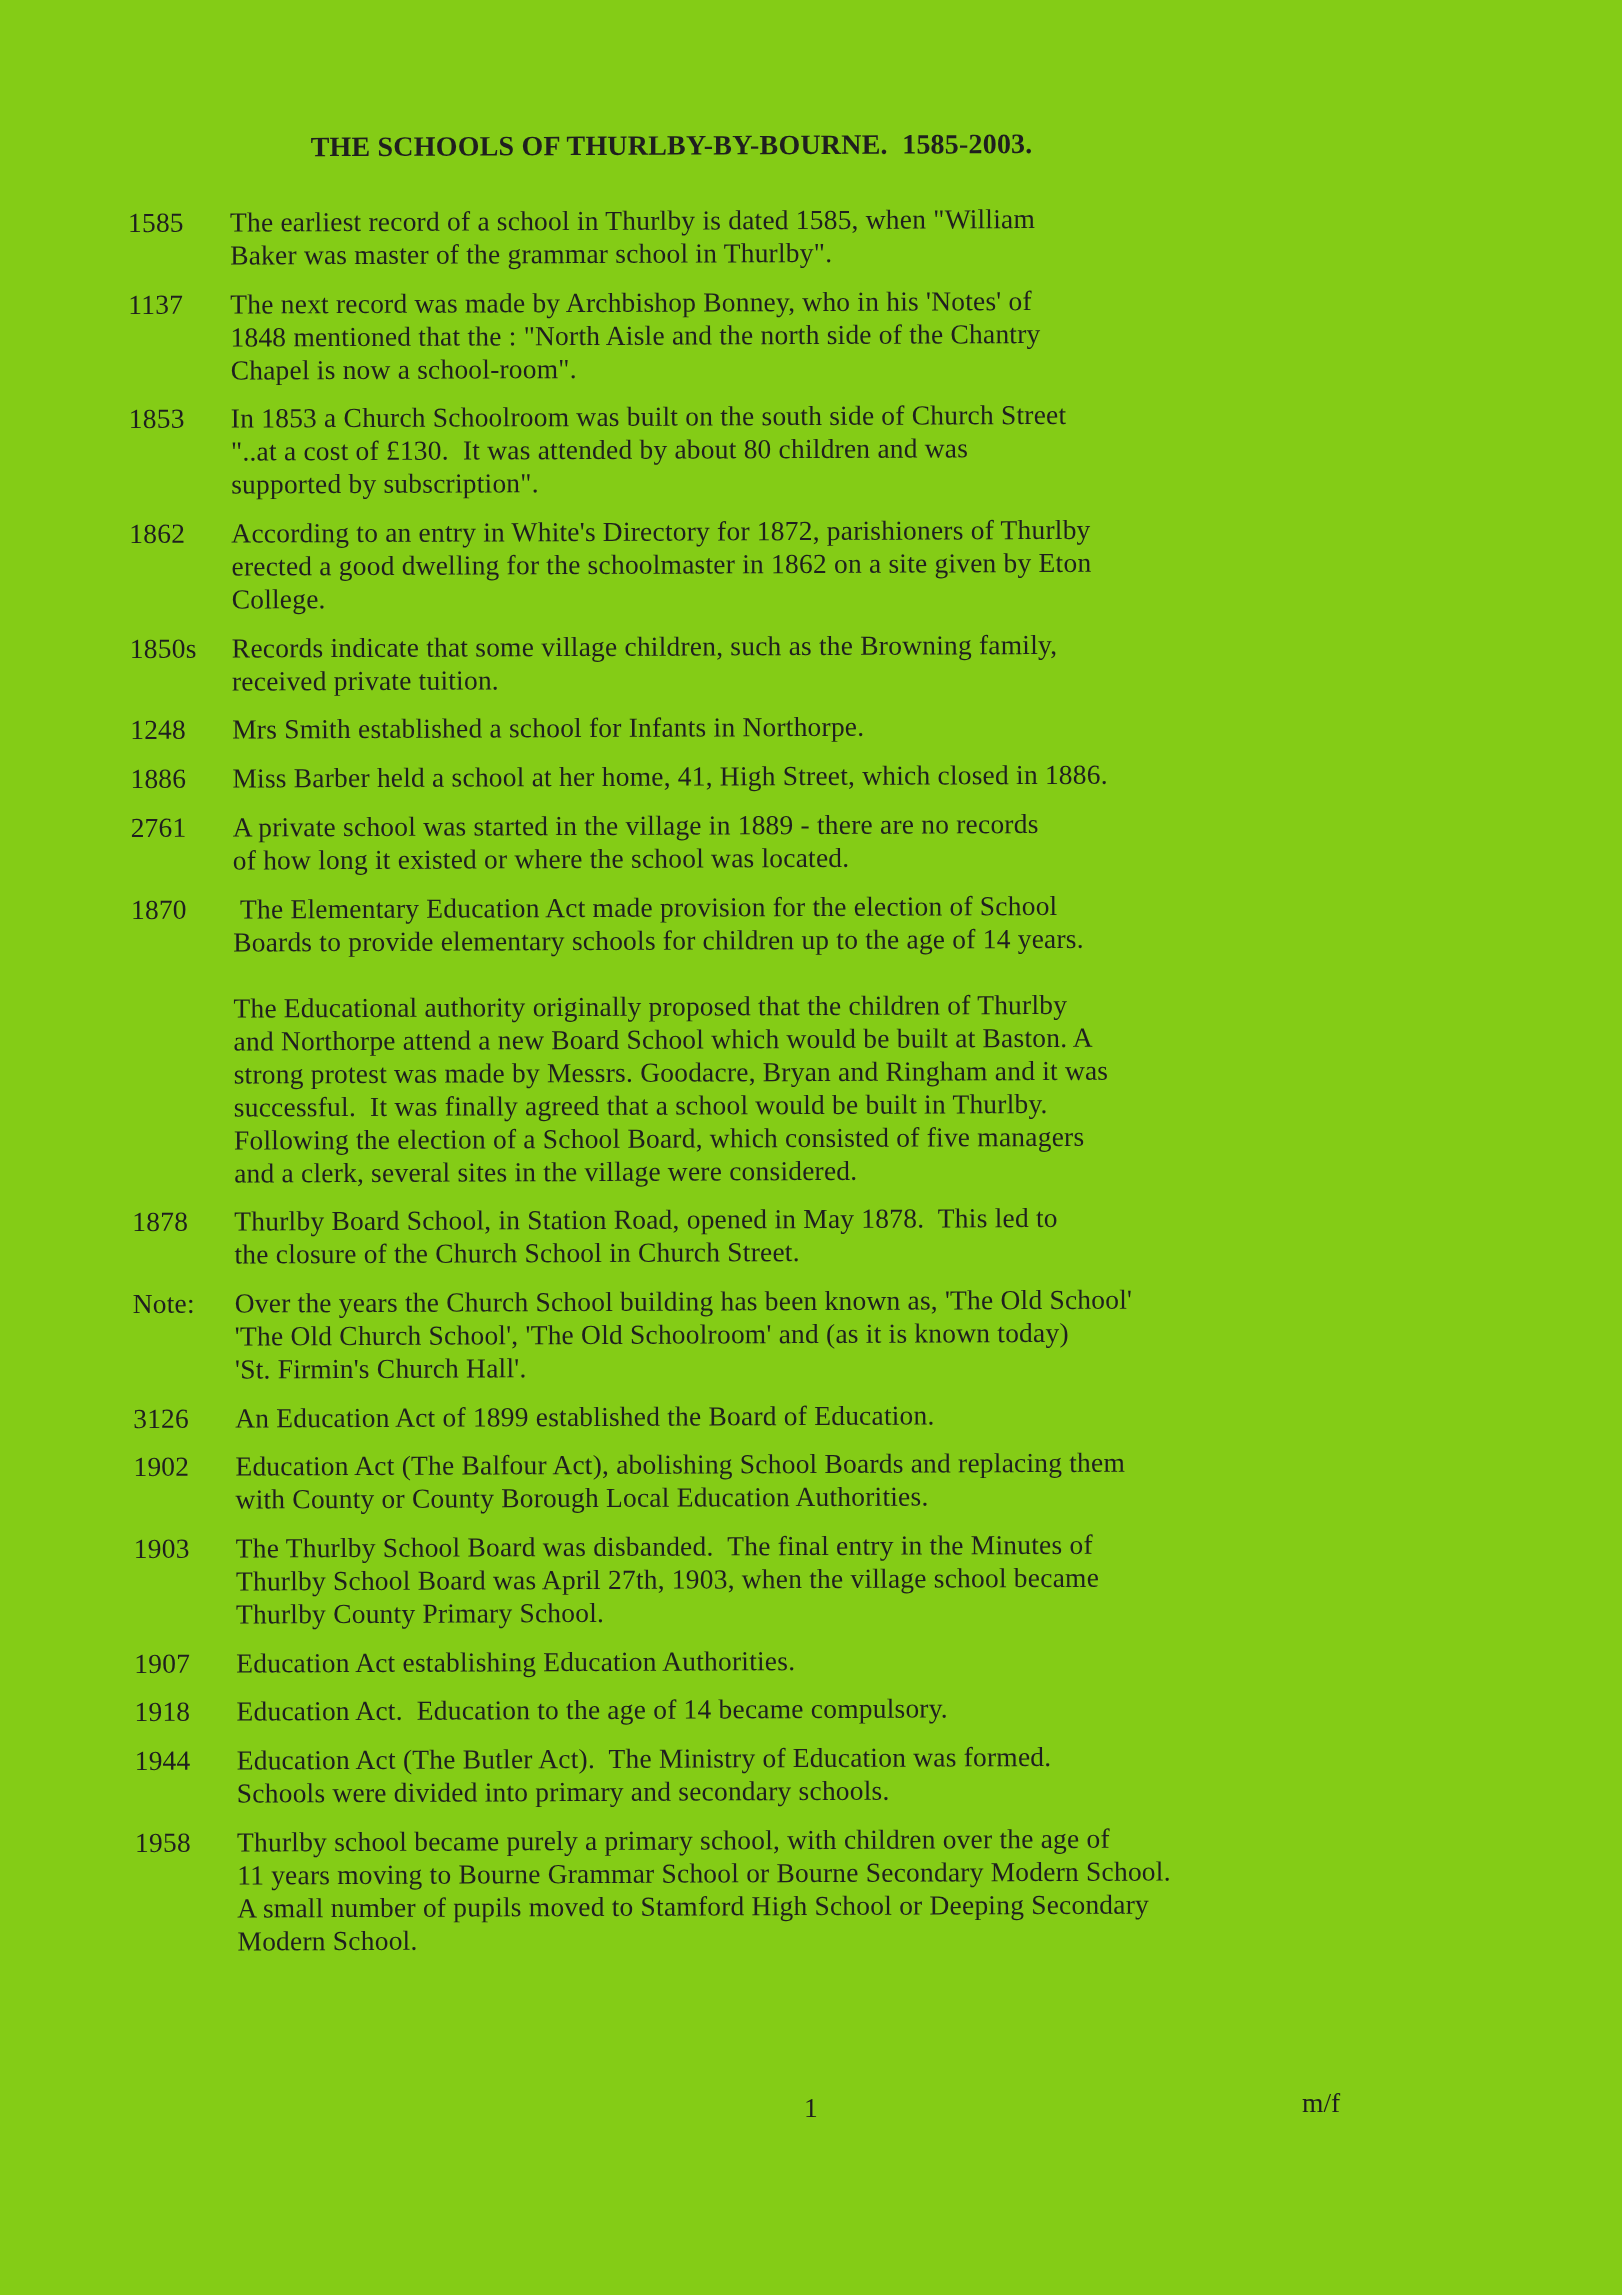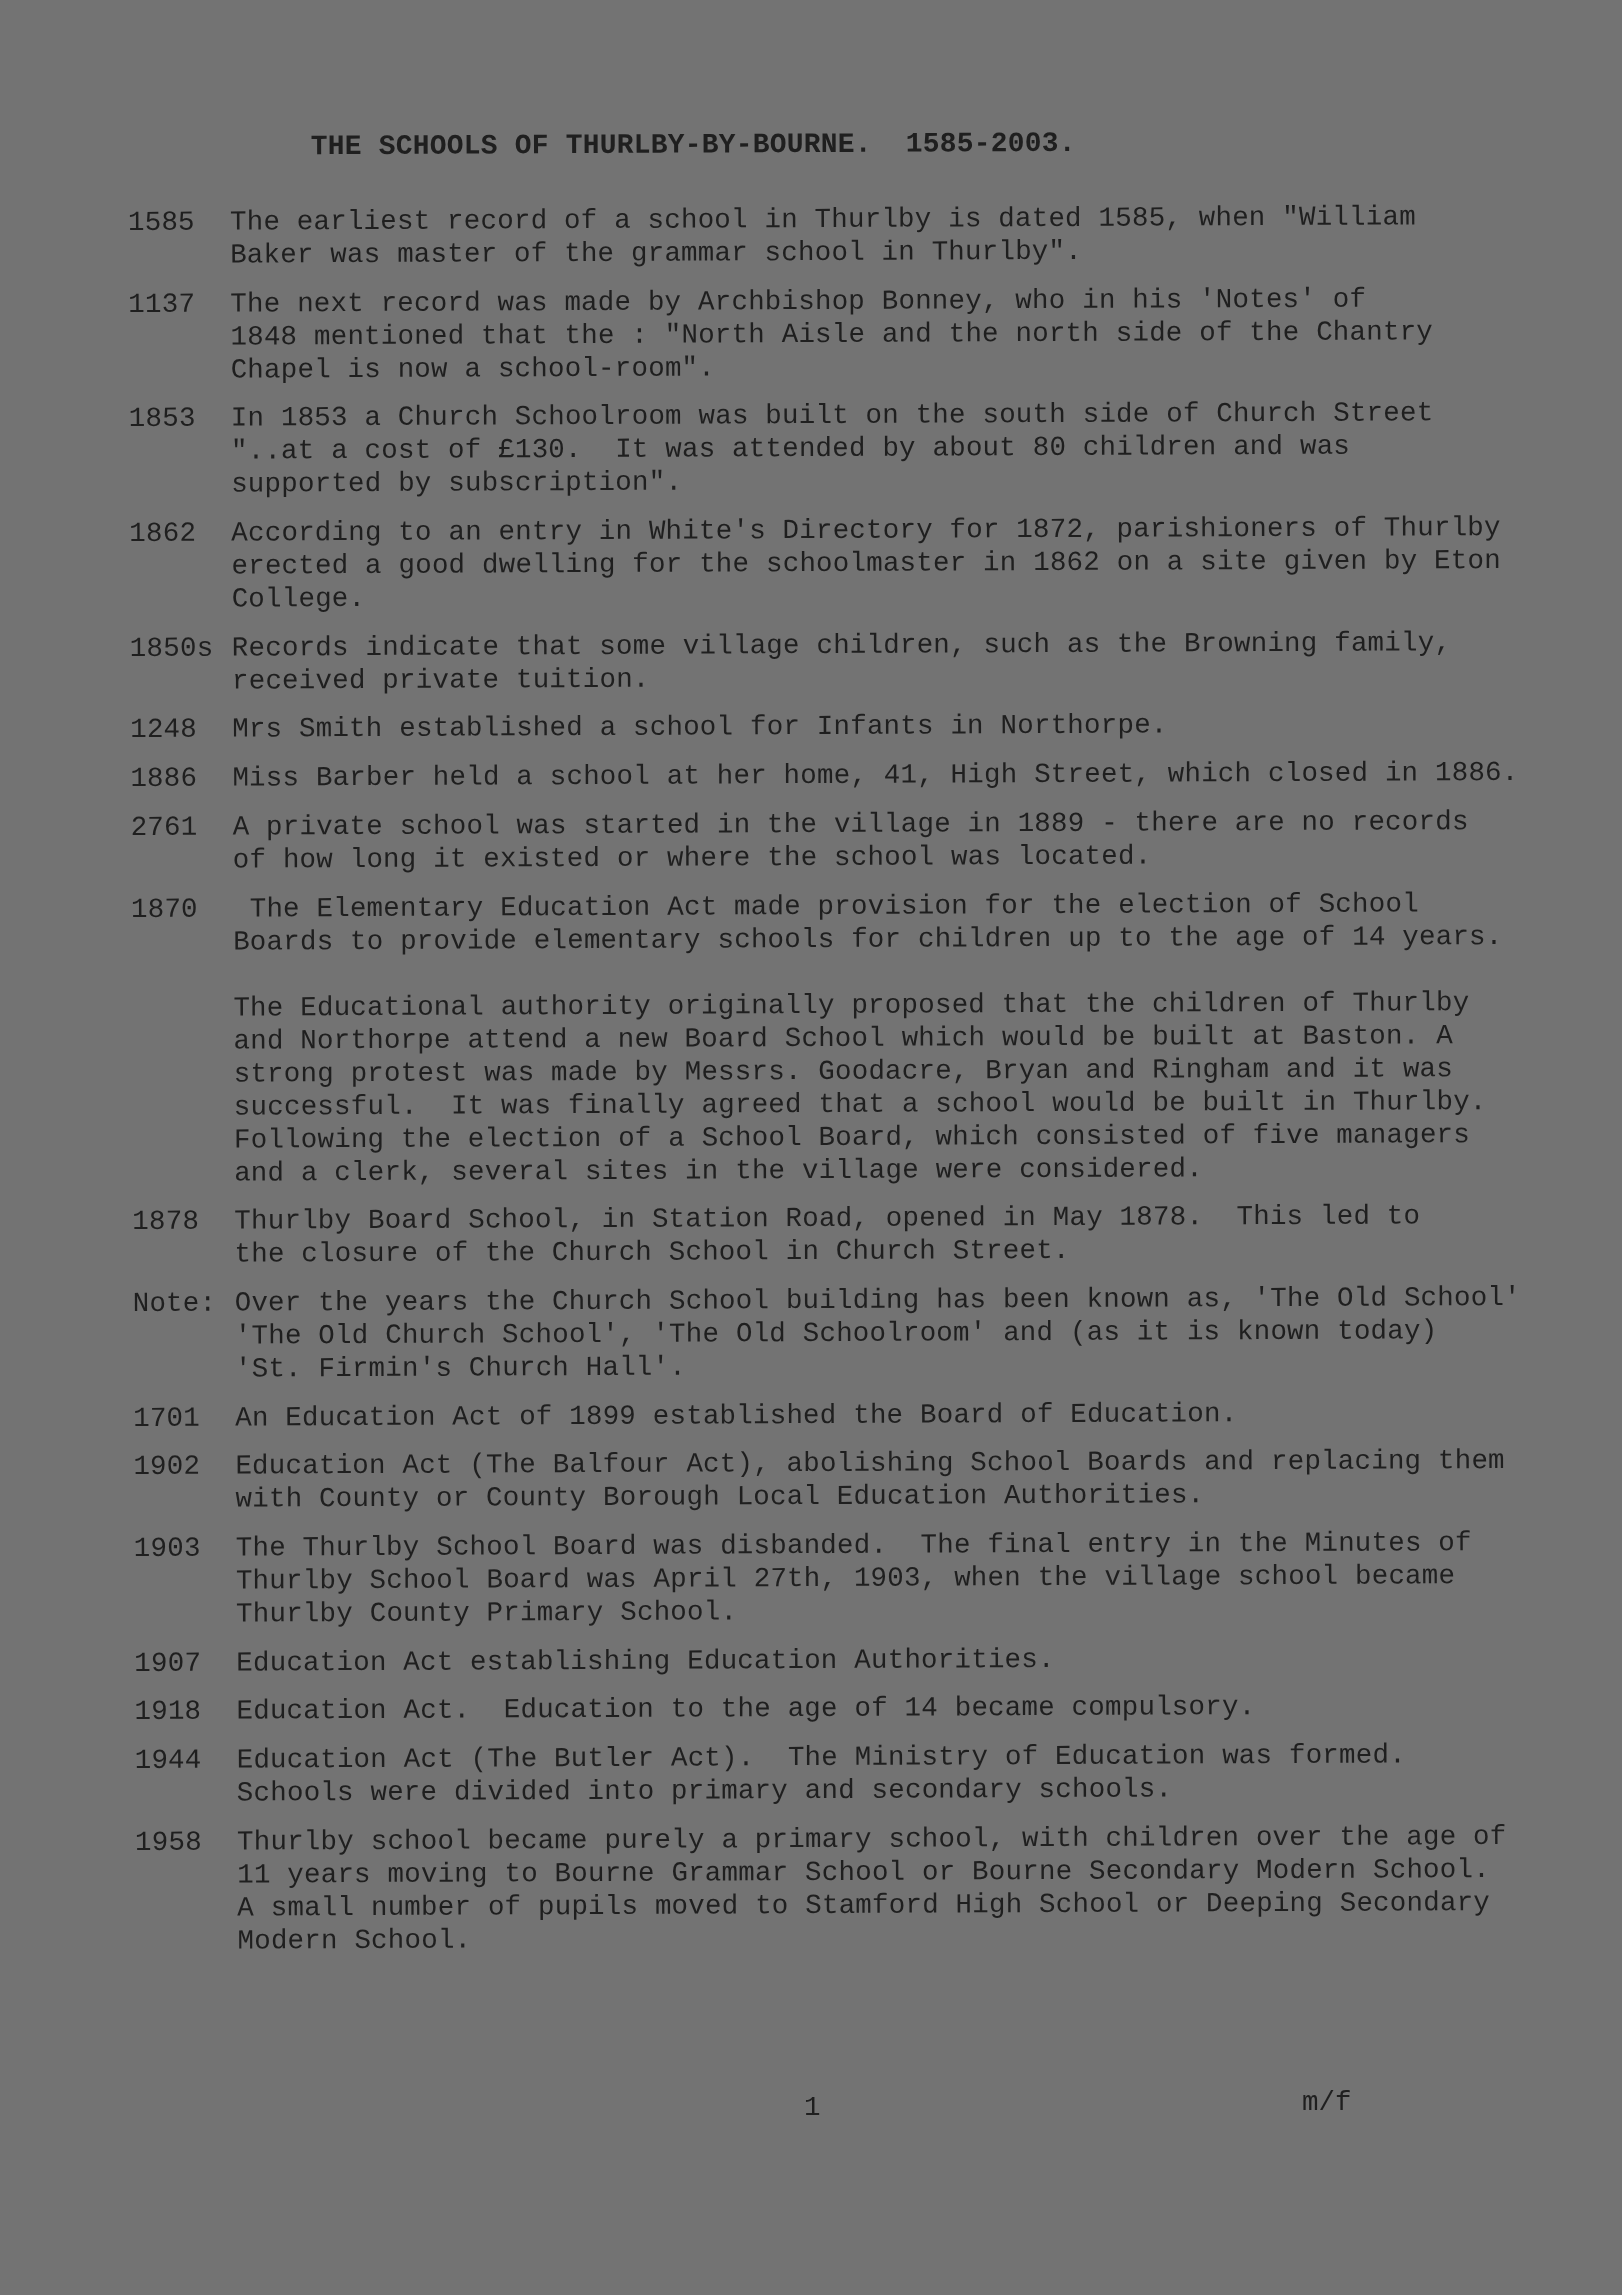--- a/index.html
+++ b/index.html
@@ -5,23 +5,23 @@
   html, body {
     margin: 0;
     padding: 0;
     background: #e8e8e6;
   }
   .page {
     position: relative;
     width: 1623px;
     height: 2295px;
     margin: 0 auto;
-    background: #737373;
+    background: #84cc16;
     overflow: hidden;
-    font-family: Liberation Mono, monospace;
+    font-family: Liberation Serif, serif;
     color: #1f1f1f;
   }
   .sheet {
     position: absolute;
     inset: 0;
     box-sizing: border-box;
     padding: 128px 0 0 131px;
     transform: rotate(-0.25deg);
     transform-origin: 50% 40%;
   }
@@ -149,21 +149,21 @@
       </div>
 
       <div class="entry">
         <span class="year">Note:</span>
         <div class="text">Over the years the Church School building has been known as, 'The Old School'
 'The Old Church School', 'The Old Schoolroom' and (as it is known today)
 'St. Firmin's Church Hall'.</div>
       </div>
 
       <div class="entry">
-        <span class="year">1701</span>
+        <span class="year">3126</span>
         <div class="text">An Education Act of 1899 established the Board of Education.</div>
       </div>
 
       <div class="entry">
         <span class="year">1902</span>
         <div class="text">Education Act (The Balfour Act), abolishing School Boards and replacing them
 with County or County Borough Local Education Authorities.</div>
       </div>
 
       <div class="entry">

